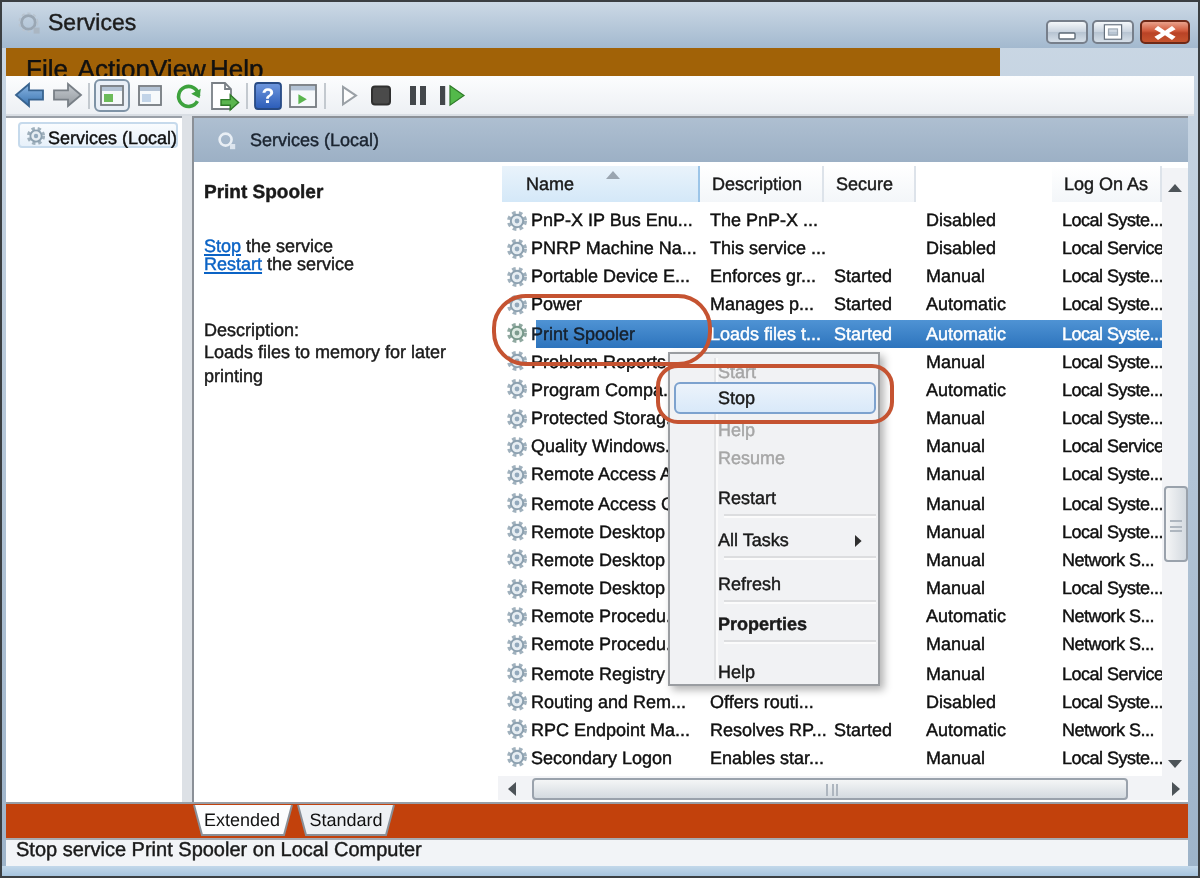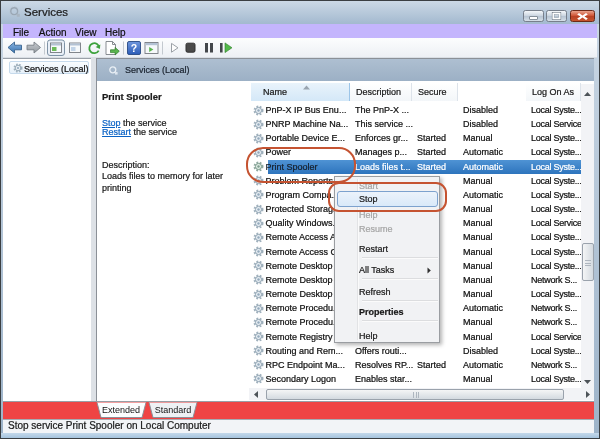--- a/index.html
+++ b/index.html
@@ -2,21 +2,21 @@
 <html><head><meta charset="utf-8"><style>
 *{margin:0;padding:0;box-sizing:border-box}
 html,body{width:600px;height:439px;overflow:hidden}
 body{font-family:"Liberation Sans",sans-serif;position:relative;background:#3b3f42;-webkit-text-stroke:0.22px currentColor}
 .abs{position:absolute}
 #frame{position:absolute;left:1px;top:1px;width:598px;height:437px;background:linear-gradient(#cbd8e5,#9db3c9)}
 #titlebar{position:absolute;left:1px;top:1px;width:598px;height:23px;background:linear-gradient(#ccd9e6,#a3b9cf)}
 #title-text{position:absolute;left:24px;top:6px;font-size:11.5px;color:#1d1d1d}
 .winbtn{position:absolute;top:10px;height:11.5px;border:1px solid #777f8b;border-radius:2.5px;background:linear-gradient(#f4f7fa,#cbd5e0 48%,#b7c4d2 52%,#d6dfe8)}
 #btn-close{background:linear-gradient(#e9a28c,#d0593a 45%,#b94326 55%,#c6542e);border-color:#6e2a18}
-#menubar{position:absolute;left:3px;top:24px;width:594px;height:14px;background:#c4b5fd;font-size:10px;color:#111}
+#menubar{position:absolute;left:3px;top:24px;width:497px;height:14px;background:#a16207;font-size:13px;color:#111}
 #menubar span{position:absolute;top:2.5px}
 #toolbar{position:absolute;left:3px;top:38px;width:594px;height:20px;background:linear-gradient(#fcfdfe,#edf0f4);border-bottom:1px solid #d9dee4}
 #content{position:absolute;left:3px;top:58px;width:591px;height:343px;background:#dde1e6}
 #tree{position:absolute;left:0px;top:0px;width:88px;height:343px;background:#fff;border-top:1px solid #9aa0a8}
 #treeitem{position:absolute;left:6px;top:1.5px;width:80px;height:13.5px;background:linear-gradient(#f9fcfe,#e7f1fa);border:1px solid #c6daec;border-radius:2px}
 #treeitem span{position:absolute;left:14px;top:2px;font-size:9px;color:#111;white-space:nowrap}
 #main{position:absolute;left:93px;top:0px;width:498px;height:343px;background:#fff;border:1px solid #8b9097;border-bottom:none;border-right:none}
 #band{position:absolute;left:0;top:0;width:497px;height:22px;background:linear-gradient(#aebfd1,#9cb0c5)}
 #band span{position:absolute;left:28px;top:6px;font-size:9px;color:#1b2430}
 
@@ -45,21 +45,21 @@
 
 #cmenu{position:absolute;left:334px;top:176px;width:106px;height:167px;background:#f1f2f4;border:1px solid #9a9da1;box-shadow:2px 2px 4px rgba(0,0,0,0.3);font-size:9px}
 #cmenu .gut{position:absolute;left:22px;top:2px;bottom:2px;width:1px;background:#e2e3e5;box-shadow:1px 0 0 #fafafa}
 #cmenu .mi{position:absolute;left:24px;width:78px;height:13px;color:#1a1a1a;padding-top:1.5px}
 #cmenu .mi.dis{color:#a6a6a6}
 #cmenu .sep{position:absolute;left:27px;width:76px;height:1px;background:#dcdddf;box-shadow:0 1px 0 #fbfbfb}
 #stopbox{position:absolute;left:2px;top:14px;width:101px;height:16px;border:1px solid #7da2ce;border-radius:3px;background:linear-gradient(#ecf3fb,#d9e9f9)}
 
 .ann{position:absolute;border:2.6px solid #c55331;background:transparent}
 
-#tabstrip{position:absolute;left:3px;top:401px;width:591px;height:18px;background:#ef4444;border-top:1px solid #989ea6}
+#tabstrip{position:absolute;left:3px;top:401px;width:591px;height:18px;background:#c2410c;border-top:1px solid #989ea6}
 #statusbar{position:absolute;left:3px;top:419px;width:591px;height:14px;background:#f2f4f7;border-top:1px solid #a6abb2;font-size:10px;color:#1a1a1a}
 #statusbar span{position:absolute;left:5px;top:0px}
 #botframe{position:absolute;left:1px;top:433px;width:598px;height:5px;background:linear-gradient(#c3d8ea,#a6c4de)}
 </style></head>
 <body>
 <div id="frame"></div>
 <div id="titlebar"></div>
 <svg style="position:absolute;left:9px;top:6px" width="12" height="12" viewBox="0 0 12 12">
     <circle cx="5.2" cy="5.2" r="3.4" fill="none" stroke="#9aa7b4" stroke-width="1.4"></circle>
     <circle cx="5.2" cy="5.2" r="4.6" fill="none" stroke="#b9c4cf" stroke-width="0.8" stroke-dasharray="1.6 1.4"></circle>

